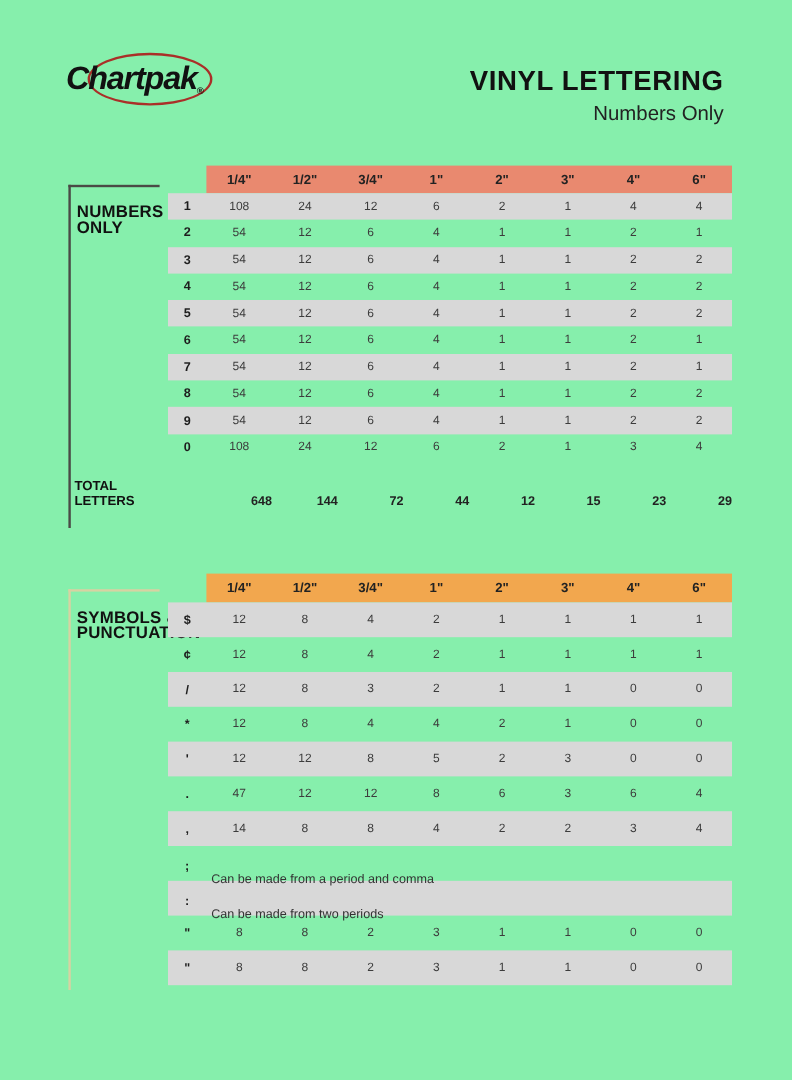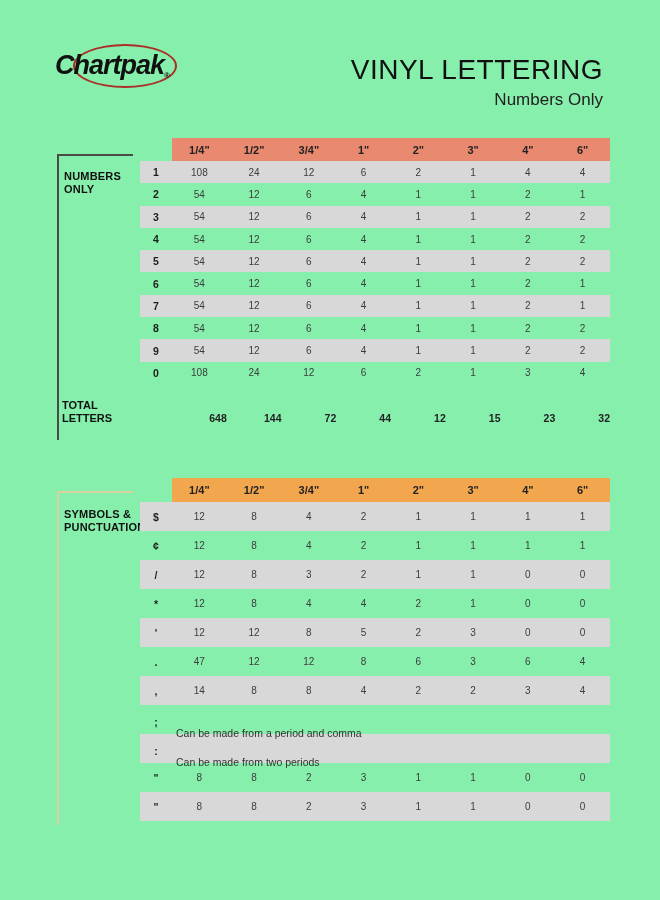--- a/index.html
+++ b/index.html
@@ -12,42 +12,42 @@
   .logo-text{
     position:relative;z-index:2;font-style:italic;font-weight:bold;
     font-size:27px;letter-spacing:-1px;color:#111;
   }
   .logo-reg{position:relative;z-index:2;font-size:8px;font-weight:bold;vertical-align:sub;color:#111;}
   .logo-ellipse{
     position:absolute;left:18px;top:-6px;width:100px;height:40px;
     border:2.5px solid #aa2f28;border-radius:50%;z-index:1;pointer-events:none;
   }
   .titles{position:absolute;right:57px;top:54px;text-align:right;}
-  .doc-title{font-size:28px;font-weight:normal;letter-spacing:.5px;color:#111;}
+  .doc-title{font-size:23px;font-weight:bold;letter-spacing:.5px;color:#111;}
   .doc-subtitle{font-size:17px;margin-top:4px;color:#222;}
 
   
   .col-header{
     position:absolute;left:172px;width:438px;display:grid;
     grid-template-columns:repeat(8,1fr);align-items:center;
   }
   .col-header .hcell{text-align:center;font-weight:bold;font-size:11px;color:#222;}
   .rows{position:absolute;left:140px;width:470px;}
   .trow{
     display:grid;grid-template-columns:32px repeat(8,1fr);
     align-items:center;
   }
   .trow.stripe{background:#d8d8d8;}
   .trow .rlabel{text-align:center;font-weight:bold;font-size:10.5px;color:#1d1d1d;}
   .trow .cell{text-align:center;font-size:10px;color:#3c3c3c;}
   .trow .note{grid-column:2 / span 8;font-size:10.5px;color:#333;padding-left:4px;margin-top:22px;}
   .num-rows .trow{height:22.3px;}
   .sym-rows .trow{height:29px;}
   .section-label{
-    position:absolute;left:64px;font-weight:bold;font-size:11px;
+    position:absolute;left:64px;font-weight:bold;font-size:14px;
     line-height:13px;letter-spacing:.2px;color:#111;white-space:pre-line;
   }
   .corner-rule{position:absolute;pointer-events:none;}
 
   
   #numbers-header{top:138px;height:23px;background:#e9896f;}
   #numbers-rows{top:161px;}
   #numbers-corner{left:57px;top:154px;width:74px;height:284px;border-left:2px solid #4a4a46;border-top:2px solid #4a4a46;}
   #numbers-label{top:170px;}
   #total-label{position:absolute;left:62px;top:399px;font-weight:bold;font-size:11px;line-height:13px;color:#111;white-space:pre-line;}
@@ -204,21 +204,21 @@
   <div id="total-row">
       <div class="trow">
         <span class="rlabel"></span>
         <div class="cell">648</div>
         <div class="cell">144</div>
         <div class="cell">72</div>
         <div class="cell">44</div>
         <div class="cell">12</div>
         <div class="cell">15</div>
         <div class="cell">23</div>
-        <div class="cell">32</div>
+        <div class="cell">29</div>
       </div>
     </div>
 
   <div class="corner-rule" id="symbols-corner"></div>
   <div class="section-label" id="symbols-label">SYMBOLS &amp;
 PUNCTUATION</div>
   <div class="col-header" id="symbols-header" style="background: rgb(242, 167, 78);">
       <div class="hcell">1/4"</div>
       <div class="hcell">1/2"</div>
       <div class="hcell">3/4"</div>

